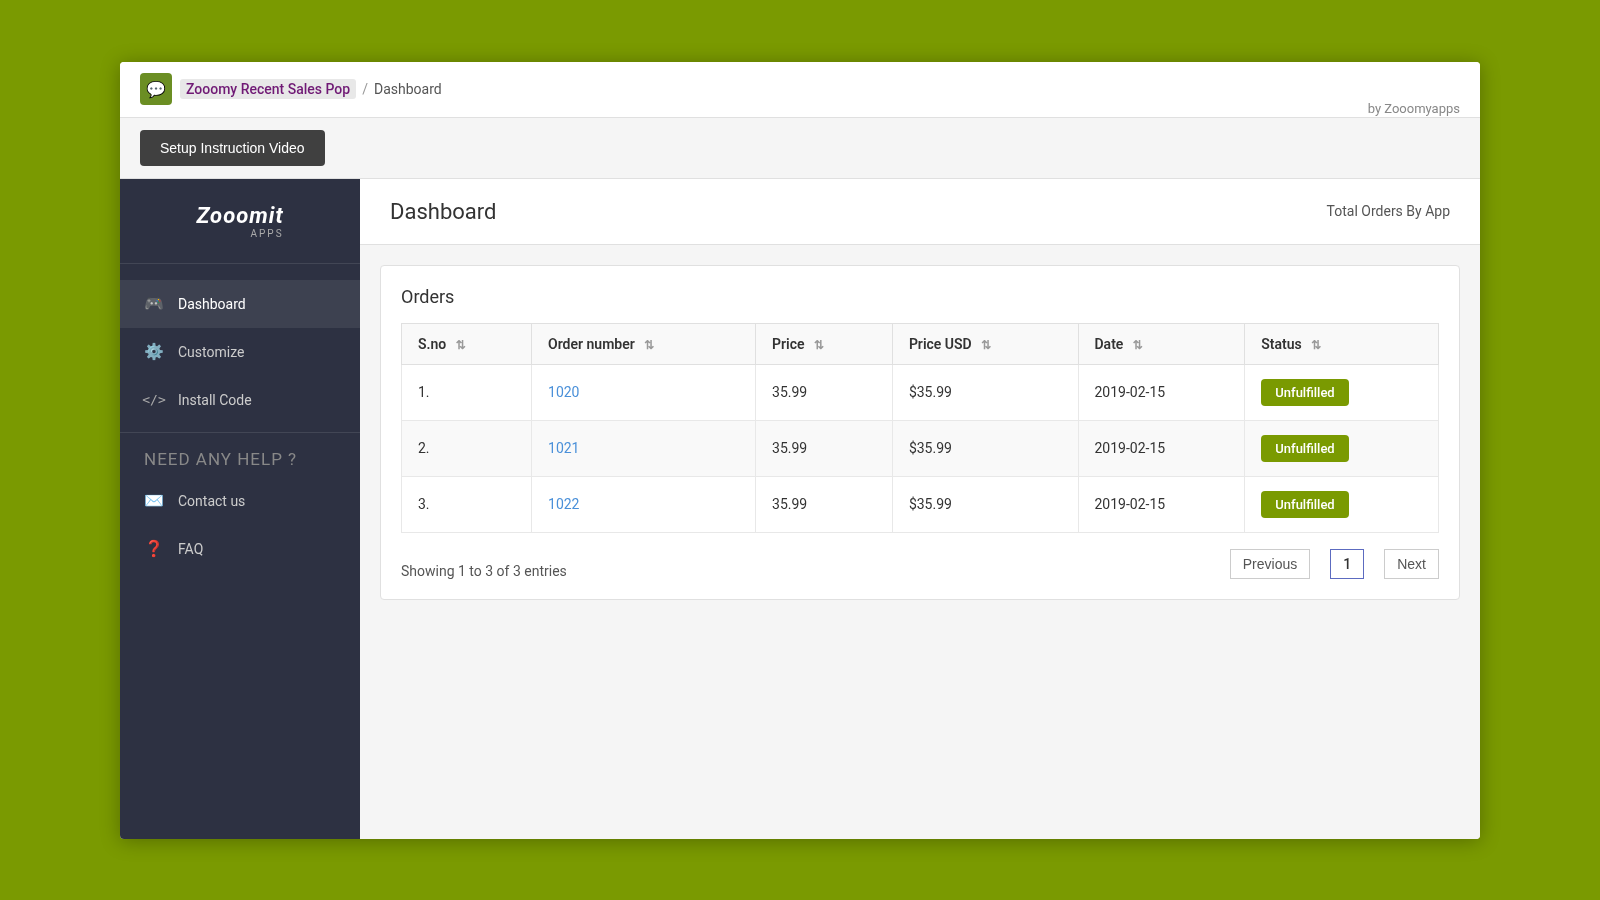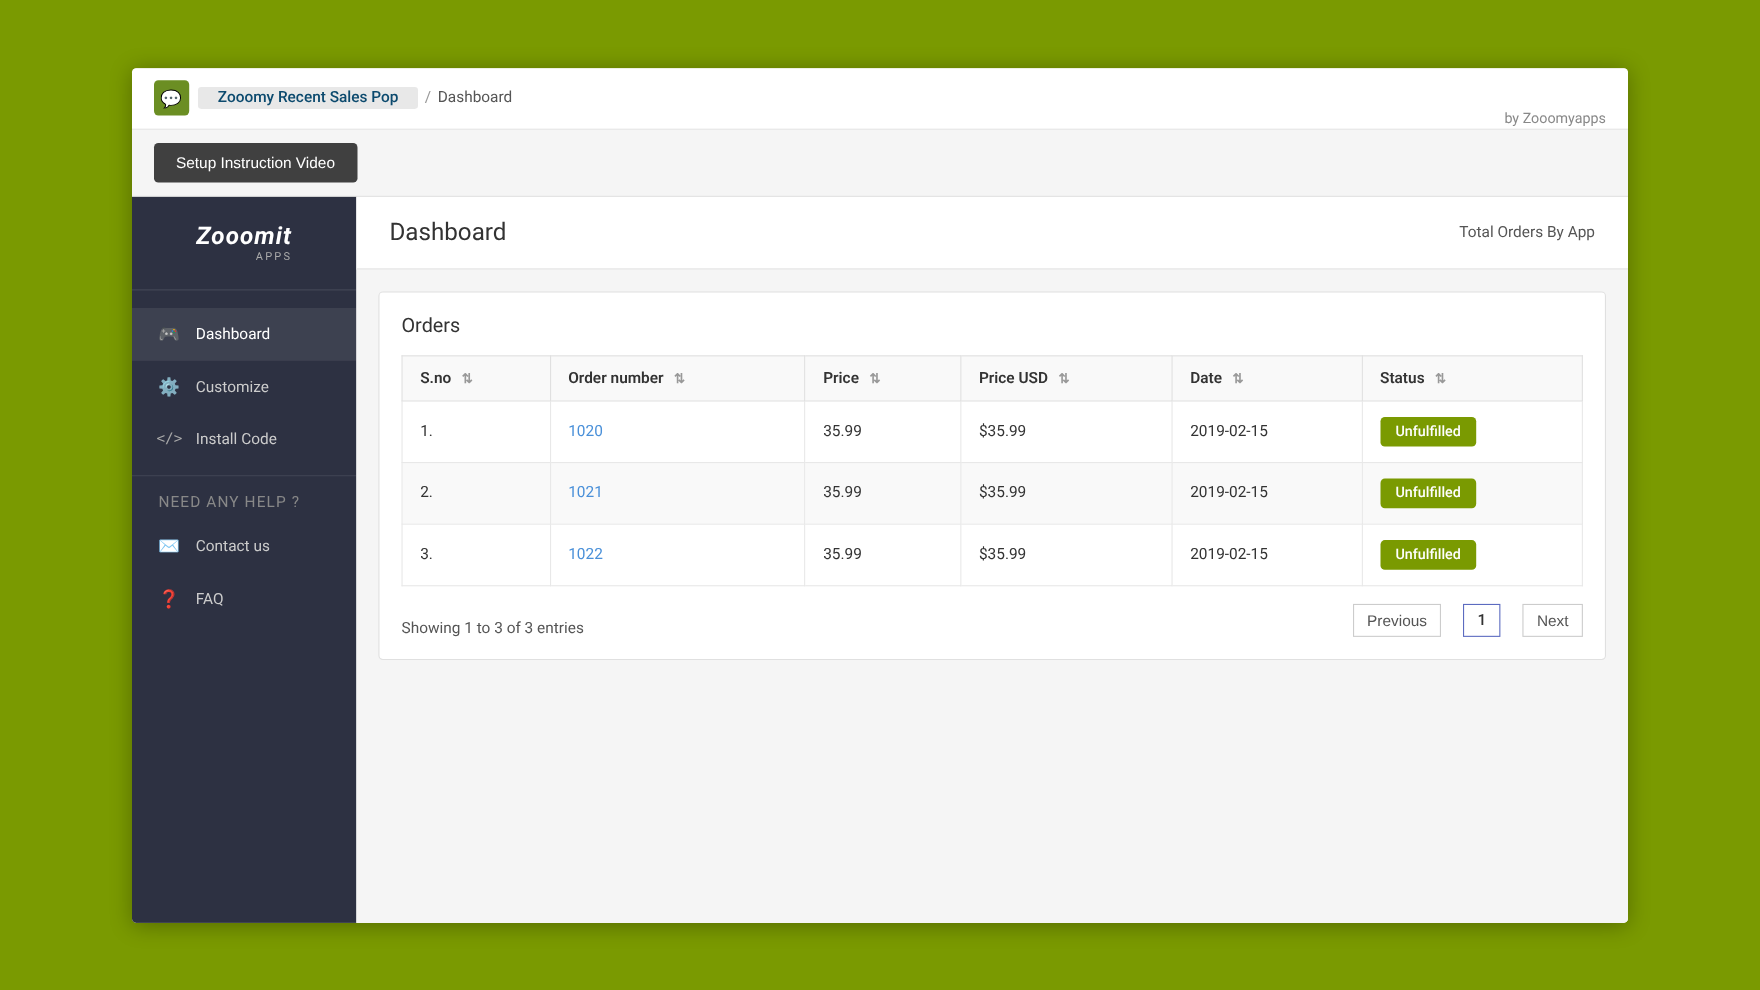--- a/index.html
+++ b/index.html
@@ -54,24 +54,24 @@
     }
 
     .breadcrumb {
       display: flex;
       align-items: center;
       gap: 6px;
       font-size: 14px;
     }
 
     .breadcrumb-app {
-      color: #0c4a6e;
+      color: #701a75;
       font-weight: 500;
       background: #e8e8e8;
-      padding: 2px 18px;
+      padding: 2px 6px;
       border-radius: 3px;
     }
 
     .breadcrumb-sep {
       color: #999;
     }
 
     .breadcrumb-page {
       color: #555;
     }
@@ -118,21 +118,21 @@
 
     
     .main-layout {
       display: flex;
       height: calc(100% - 105px);
       min-height: 660px;
     }
 
     
     .sidebar {
-      width: 204px;
+      width: 240px;
       background: #2d3142;
       flex-shrink: 0;
       display: flex;
       flex-direction: column;
     }
 
     .sidebar-logo {
       padding: 24px 20px;
       display: flex;
       justify-content: center;
@@ -187,21 +187,21 @@
       font-size: 16px;
       color: #aaa;
     }
 
     .nav-label {
       font-size: 14px;
     }
 
     .nav-section-label {
       color: #888;
-      font-size: 14px;
+      font-size: 17px;
       padding: 16px 24px 8px;
       text-transform: uppercase;
       letter-spacing: 1px;
       border-top: 1px solid rgba(255,255,255,0.1);
       margin-top: 8px;
     }
 
     
     .content-area {
       flex: 1;

